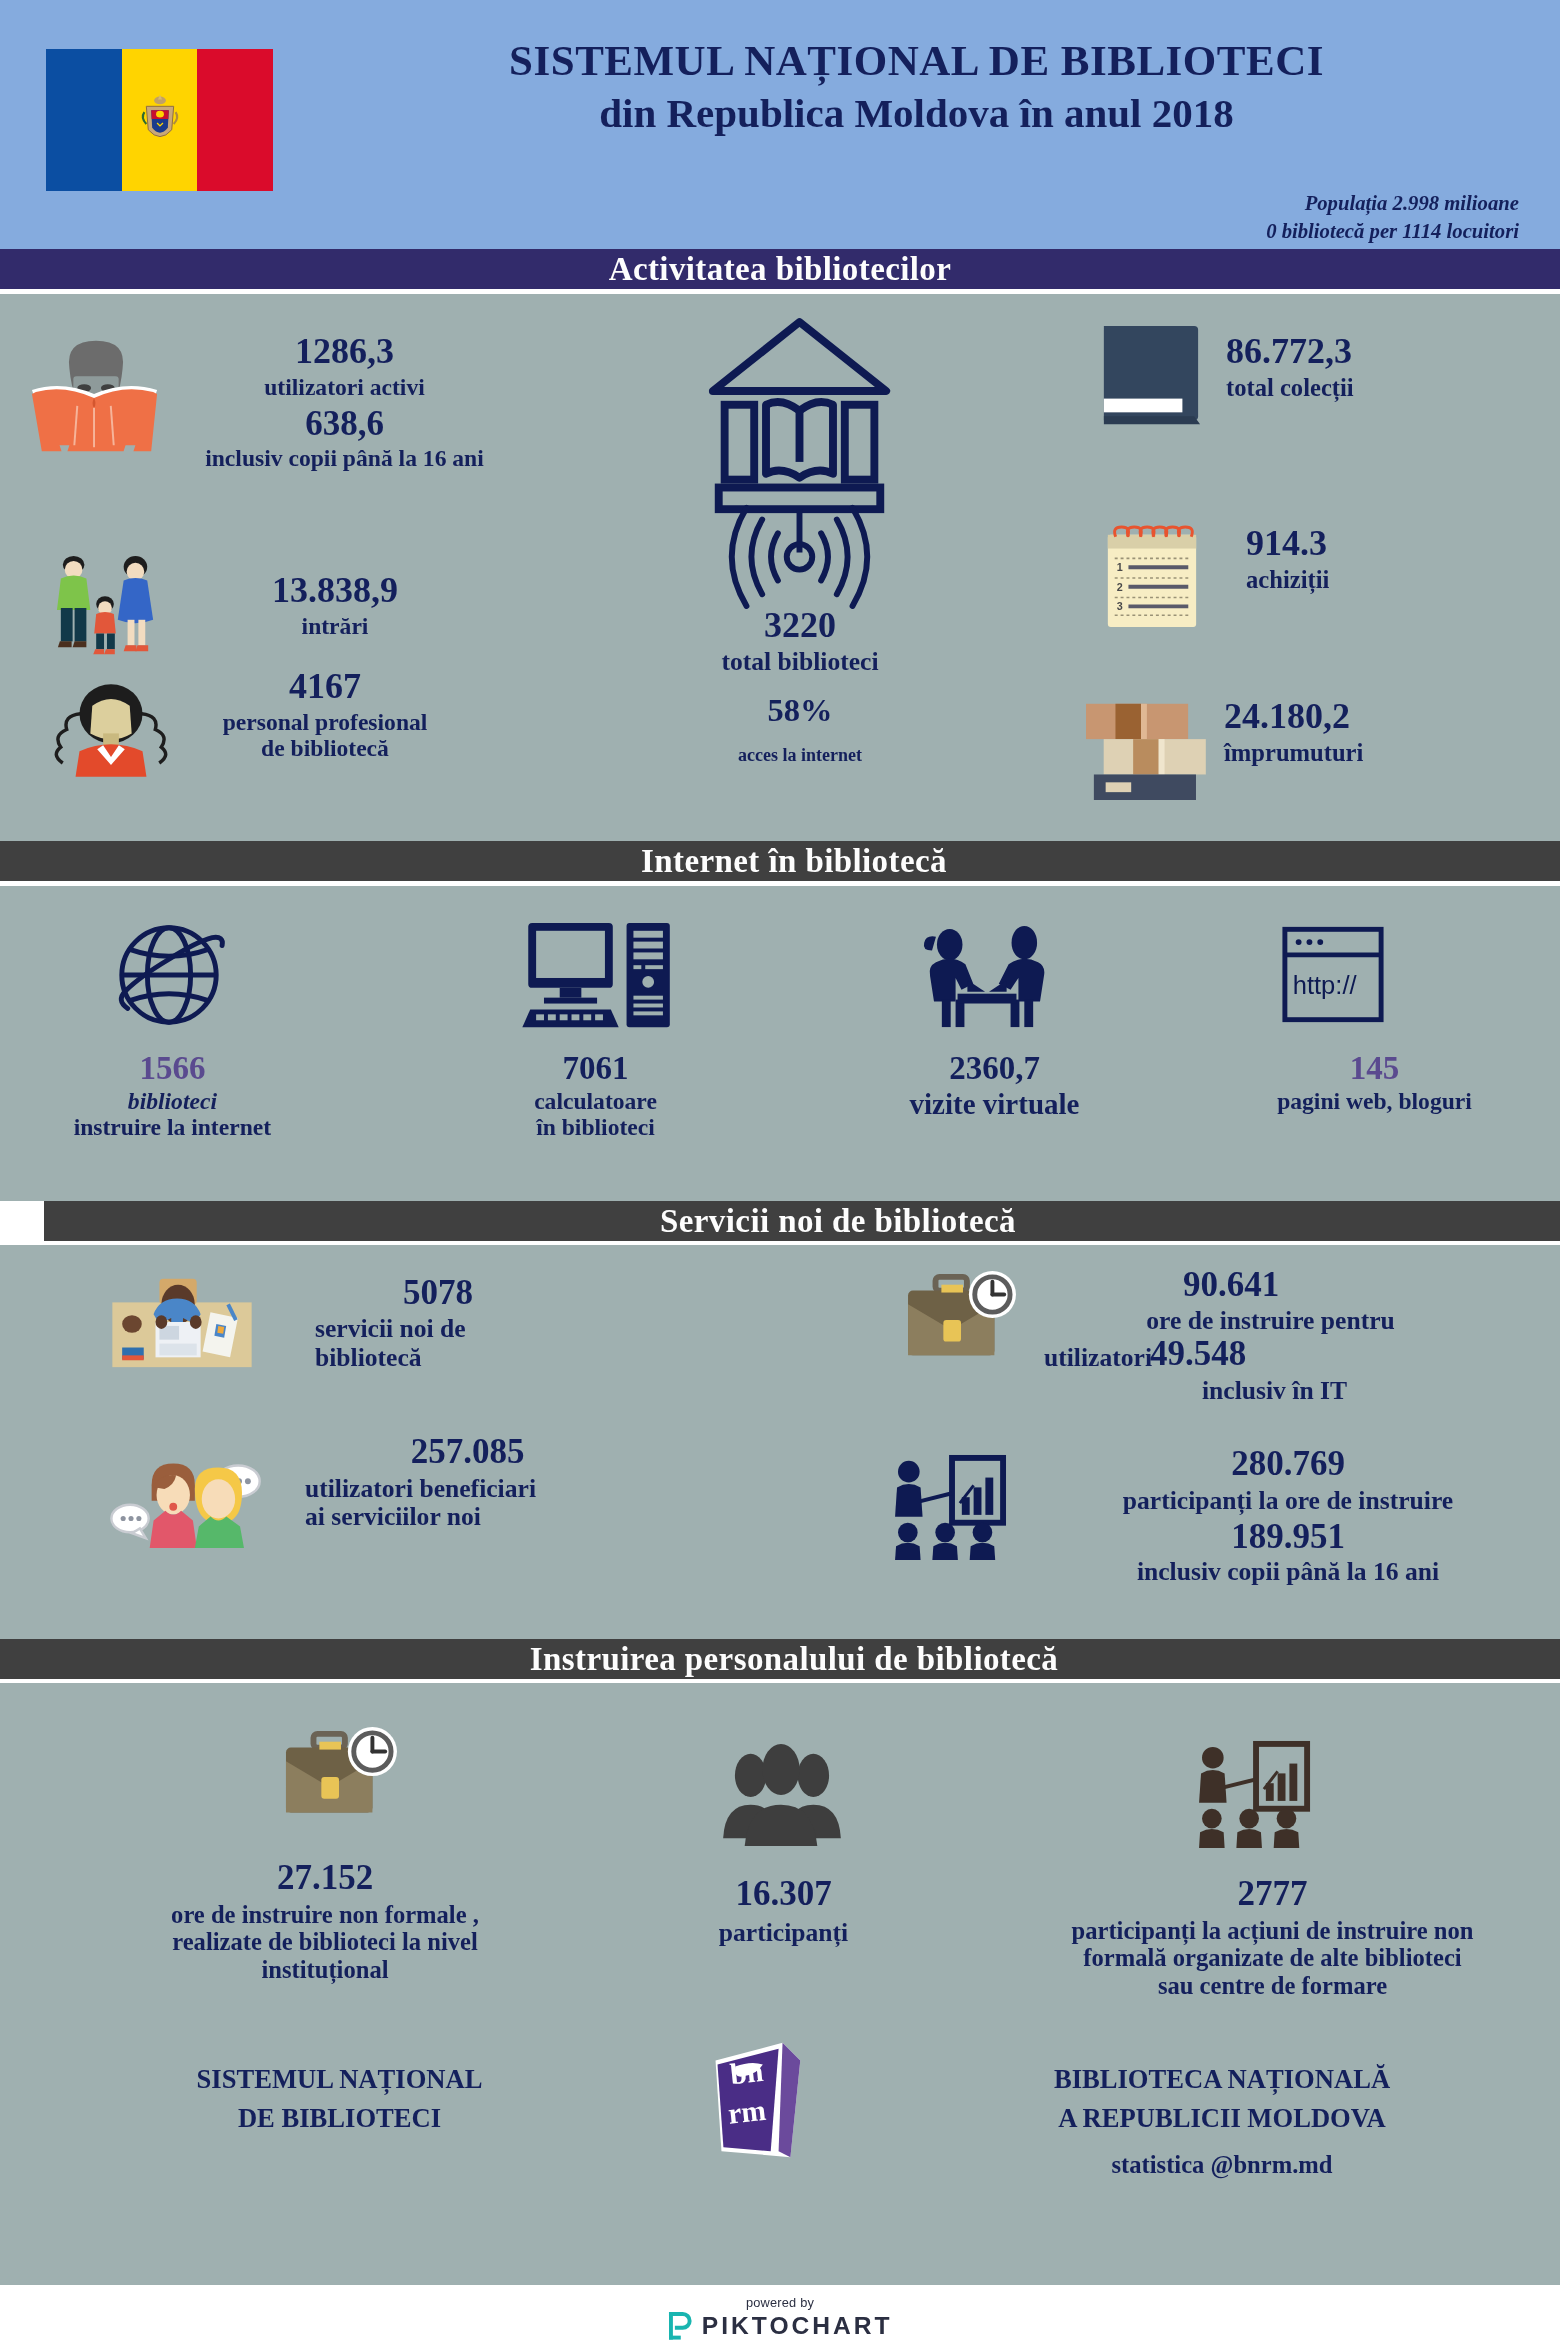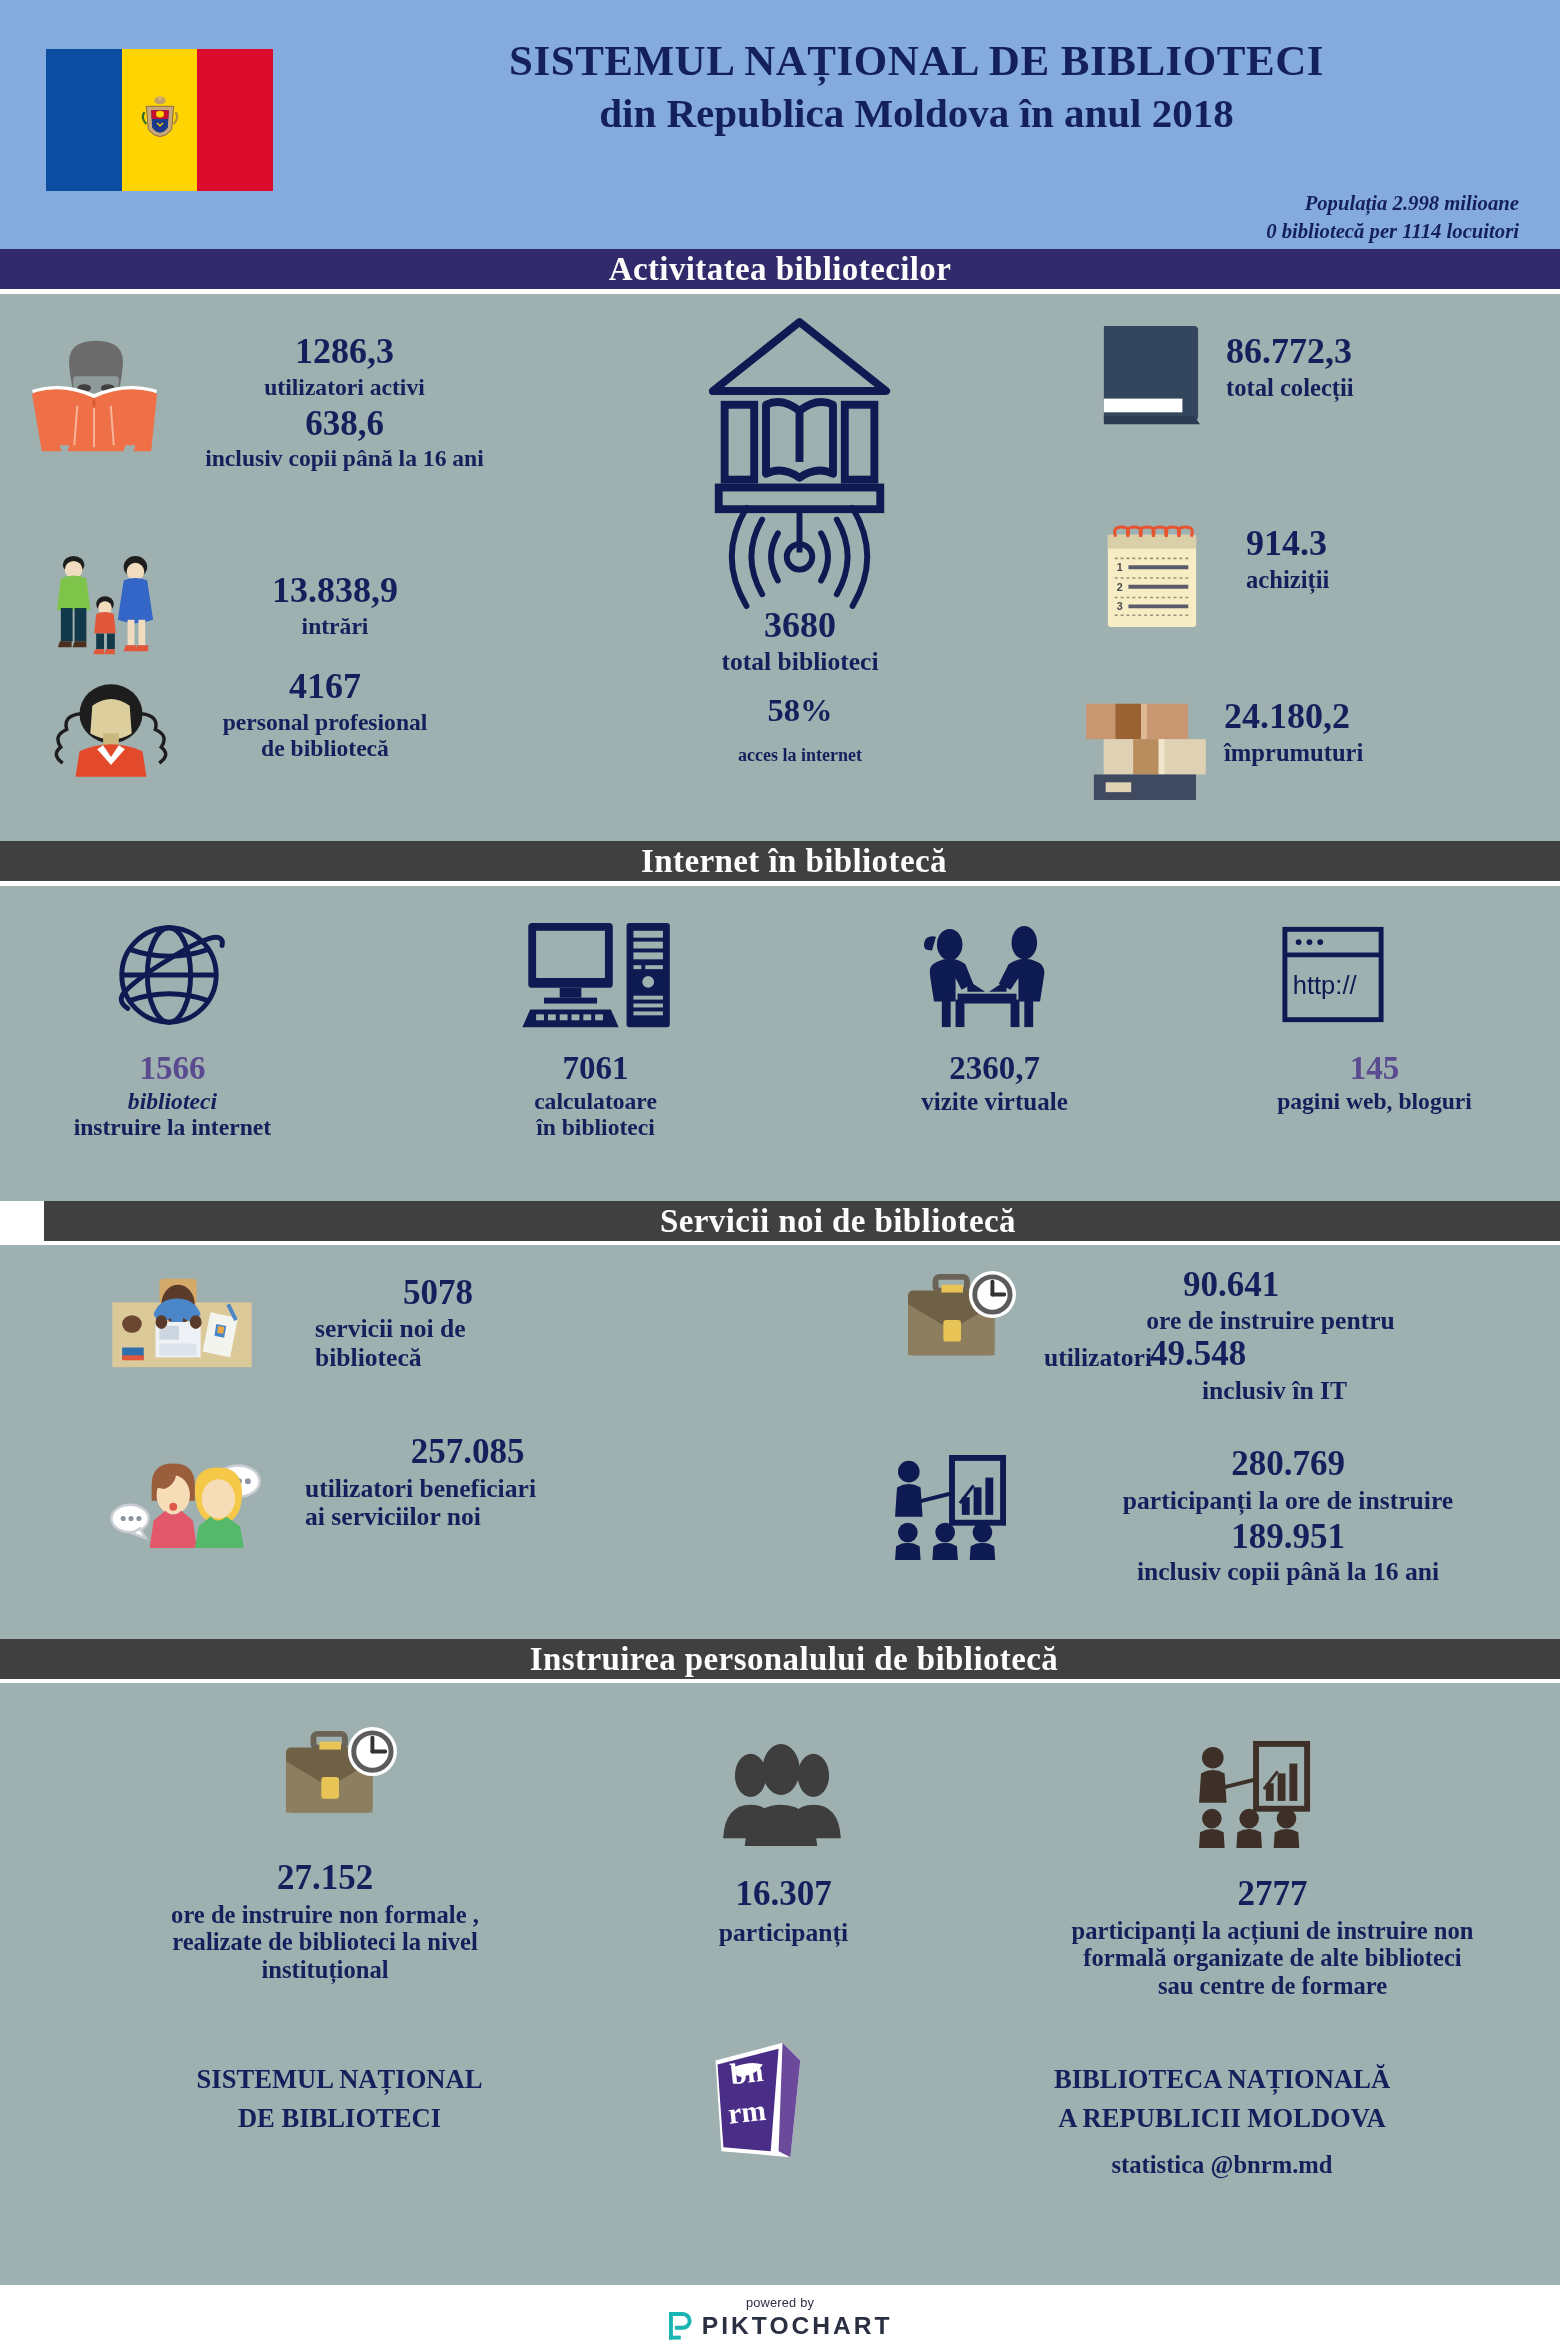--- a/index.html
+++ b/index.html
@@ -212,21 +212,21 @@
         <path d="M78 38 q-14 24 0 48" fill="none" stroke="#0e1a52" stroke-width="6" stroke-linecap="round"></path>
         <path d="M122 38 q14 24 0 48" fill="none" stroke="#0e1a52" stroke-width="6" stroke-linecap="round"></path>
         <path d="M62 24 q-22 38 0 76" fill="none" stroke="#0e1a52" stroke-width="6" stroke-linecap="round"></path>
         <path d="M138 24 q22 38 0 76" fill="none" stroke="#0e1a52" stroke-width="6" stroke-linecap="round"></path>
         <path d="M46 12 q-30 50 0 100" fill="none" stroke="#0e1a52" stroke-width="6" stroke-linecap="round"></path>
         <path d="M154 12 q30 50 0 100" fill="none" stroke="#0e1a52" stroke-width="6" stroke-linecap="round"></path>
       </svg>
     </div>
 
     <div class="blk ctr" style="left:652px;top:313px;width:296px;">
-      <div class="stat-num" style="font-size:36px;">3680</div>
+      <div class="stat-num" style="font-size:36px;">3220</div>
       <div class="stat-lbl" style="font-size:25.6px;margin-top:3px;">total biblioteci</div>
     </div>
 
     <div class="blk ctr" style="left:652px;top:399px;width:296px;">
       <div class="stat-num" style="font-size:32.5px;">58%</div>
       <div class="stat-lbl" style="font-size:18px;margin-top:18px;">acces la internet</div>
     </div>
 
     <div class="ico" style="left:1096px;top:27.6px;">
       <svg width="108" height="110" viewBox="0 0 110 112">
@@ -362,21 +362,21 @@
         <path d="M134 40 q-16 -8 -30 2 l-10 20 l12 6 l8 -12 l0 24 l22 0 l4 -26 q2 -10 -6 -14z" fill="#0e1a52"></path>
         <rect x="106" y="78" width="9" height="28" fill="#0e1a52"></rect>
         <rect x="120" y="78" width="9" height="28" fill="#0e1a52"></rect>
         <path d="M62 58 l18 12 l-18 0z" fill="#0e1a52"></path>
         <path d="M102 58 l-18 12 l18 0z" fill="#0e1a52"></path>
         <rect x="52" y="72" width="60" height="10" fill="#0e1a52"></rect>
       </svg>
     </div>
     <div class="blk ctr" style="left:832px;top:165px;width:325px;">
       <div class="stat-num" style="font-size:33px;">2360,7</div>
-      <div class="stat-lbl" style="font-size:25px;margin-top:2px;text-align:center;">vizite virtuale</div>
+      <div class="stat-lbl" style="font-size:29px;margin-top:2px;text-align:center;">vizite virtuale</div>
     </div>
 
     <div class="ico" style="left:1279px;top:39px;">
       <svg width="108" height="99" viewBox="0 0 110 100">
         <rect x="6" y="4" width="98" height="92" fill="none" stroke="#0e1a52" stroke-width="5"></rect>
         <line x1="6" y1="30" x2="104" y2="30" stroke="#0e1a52" stroke-width="5"></line>
         <circle cx="20" cy="17" r="3" fill="#0e1a52"></circle>
         <circle cx="31" cy="17" r="3" fill="#0e1a52"></circle>
         <circle cx="42" cy="17" r="3" fill="#0e1a52"></circle>
         <text x="14" y="70" font-family="Liberation Sans, sans-serif" font-size="26" fill="#0e1a52">http://</text>

